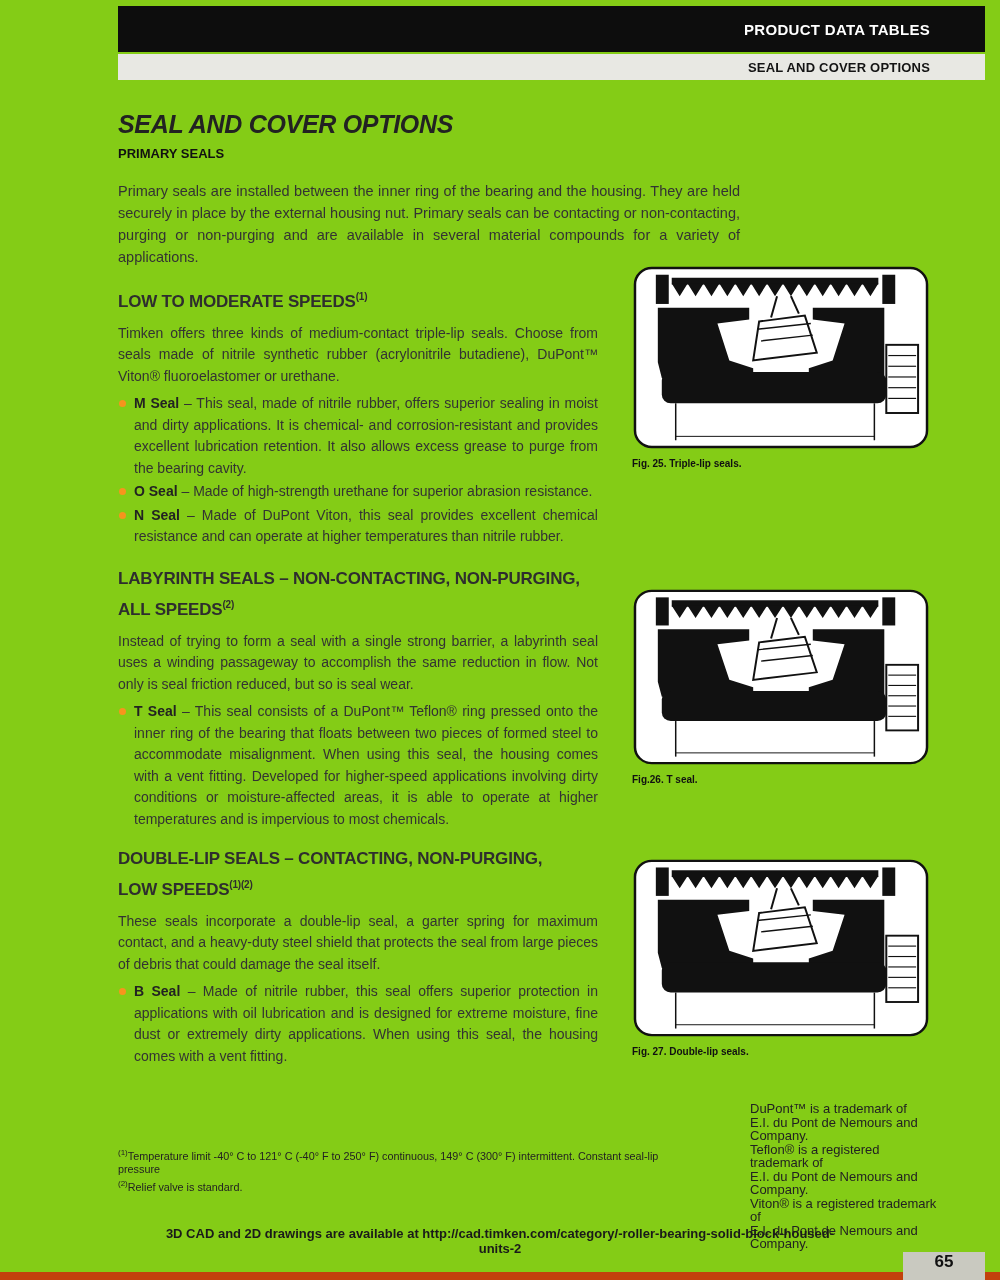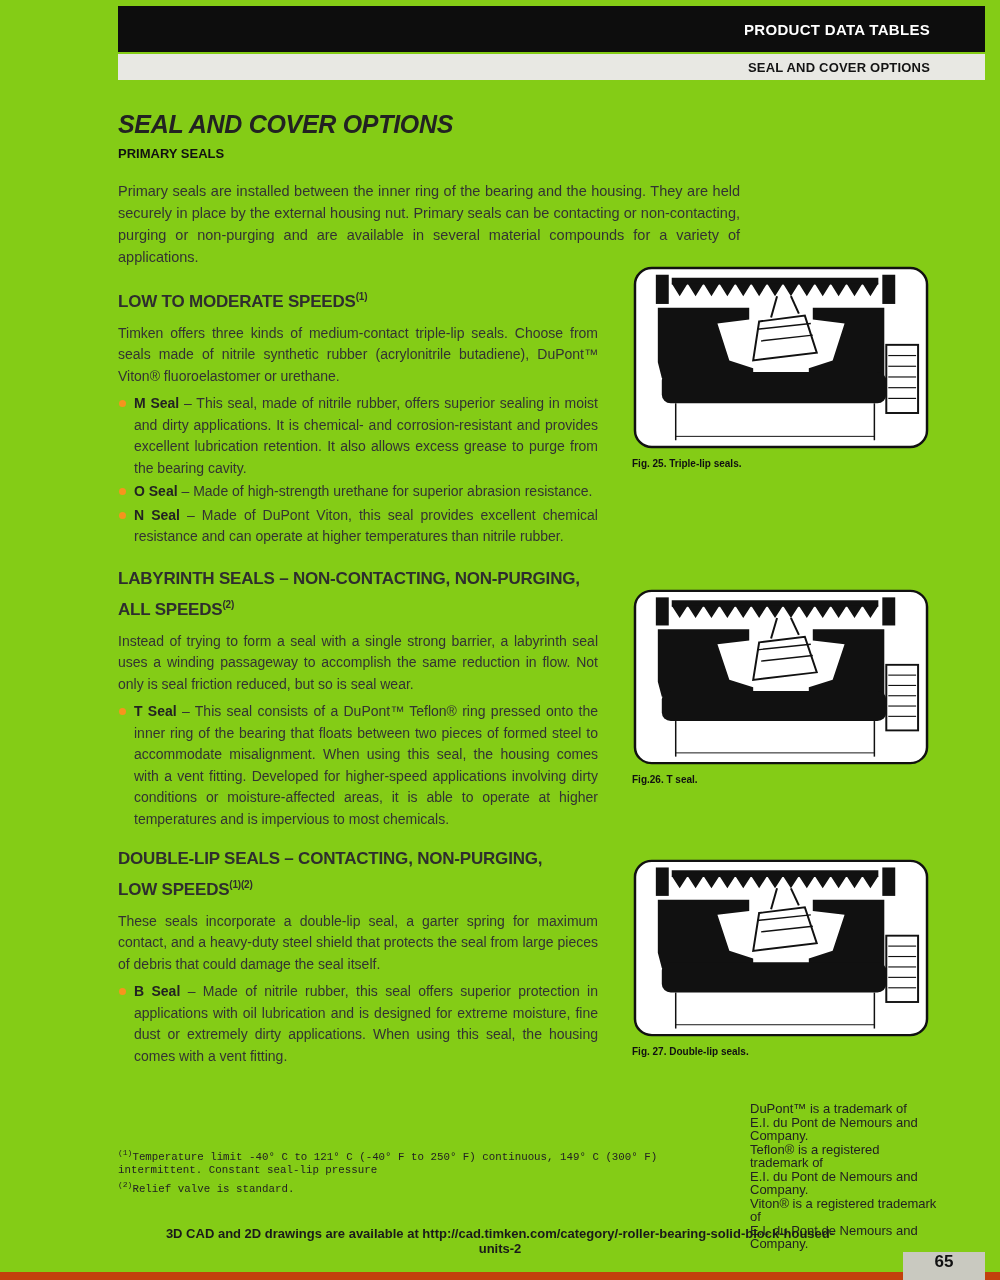--- a/index.html
+++ b/index.html
@@ -74,21 +74,21 @@
   .fig-1 { top:265px; }
   .fig-2 { top:588px; }
   .fig-3 { top:858px; }
   .figure svg { display:block; }
   .fig-caption {
     margin-top:8px; font-size:10px; font-weight:bold; color:#111;
   }
   
   .footnotes {
     position:absolute; left:118px; top:1146px; width:560px;
-    font-size:10.8px; line-height:13.5px; color:#222;font-family:Liberation Mono, monospace;
+    font-size:10.8px; line-height:13.5px; color:#222;
   }
   .footnotes sup { font-size:8px; }
   .fn-cont { padding-left:10px; }
   .trademarks {
     position:absolute; left:750px; top:1102px; width:190px;
     font-size:13px; line-height:13.5px; color:#222;
   }
   
   .footer-note {
     position:absolute; left:150px; top:1226px; width:700px;

